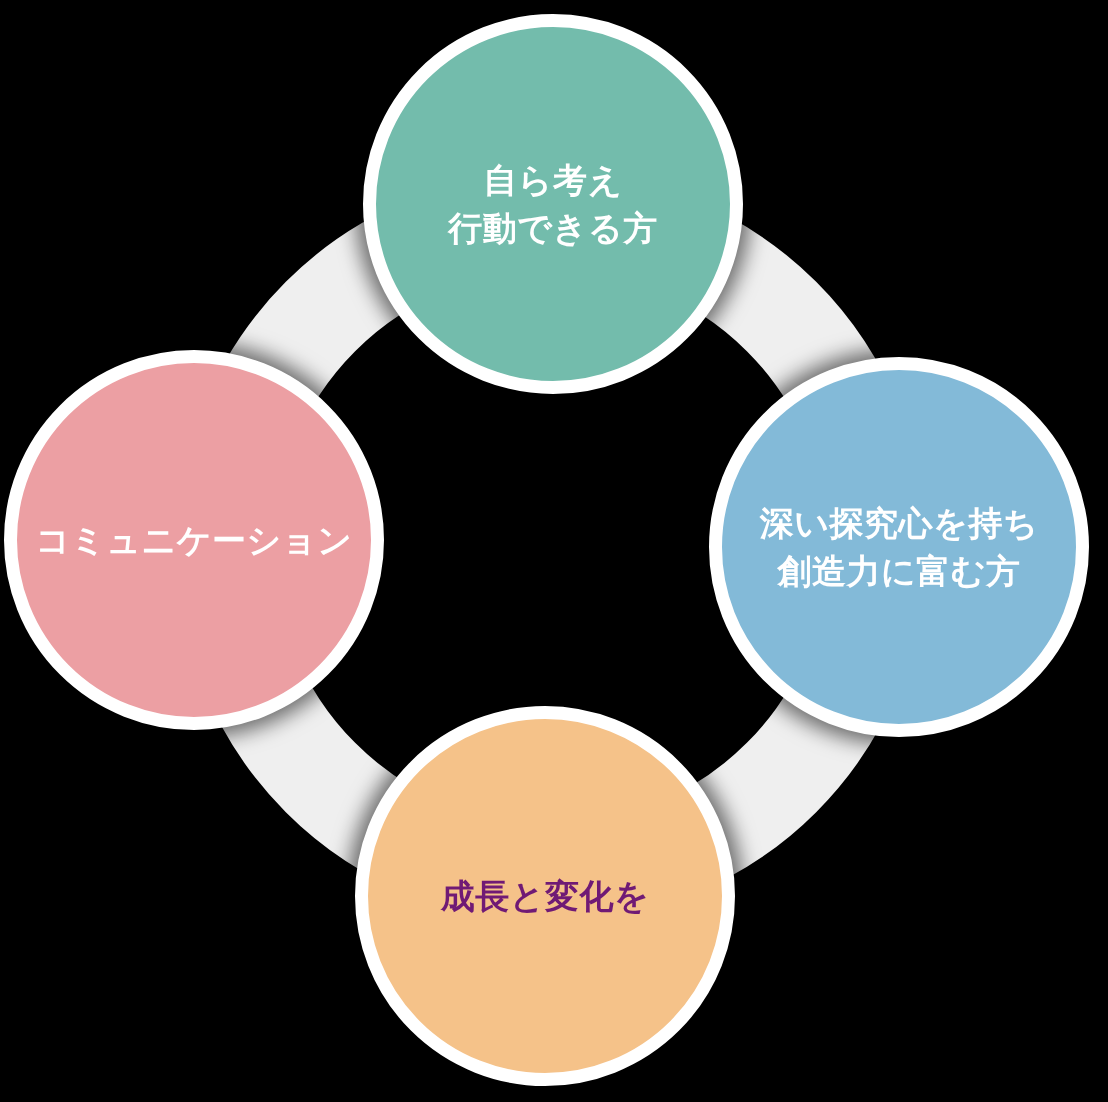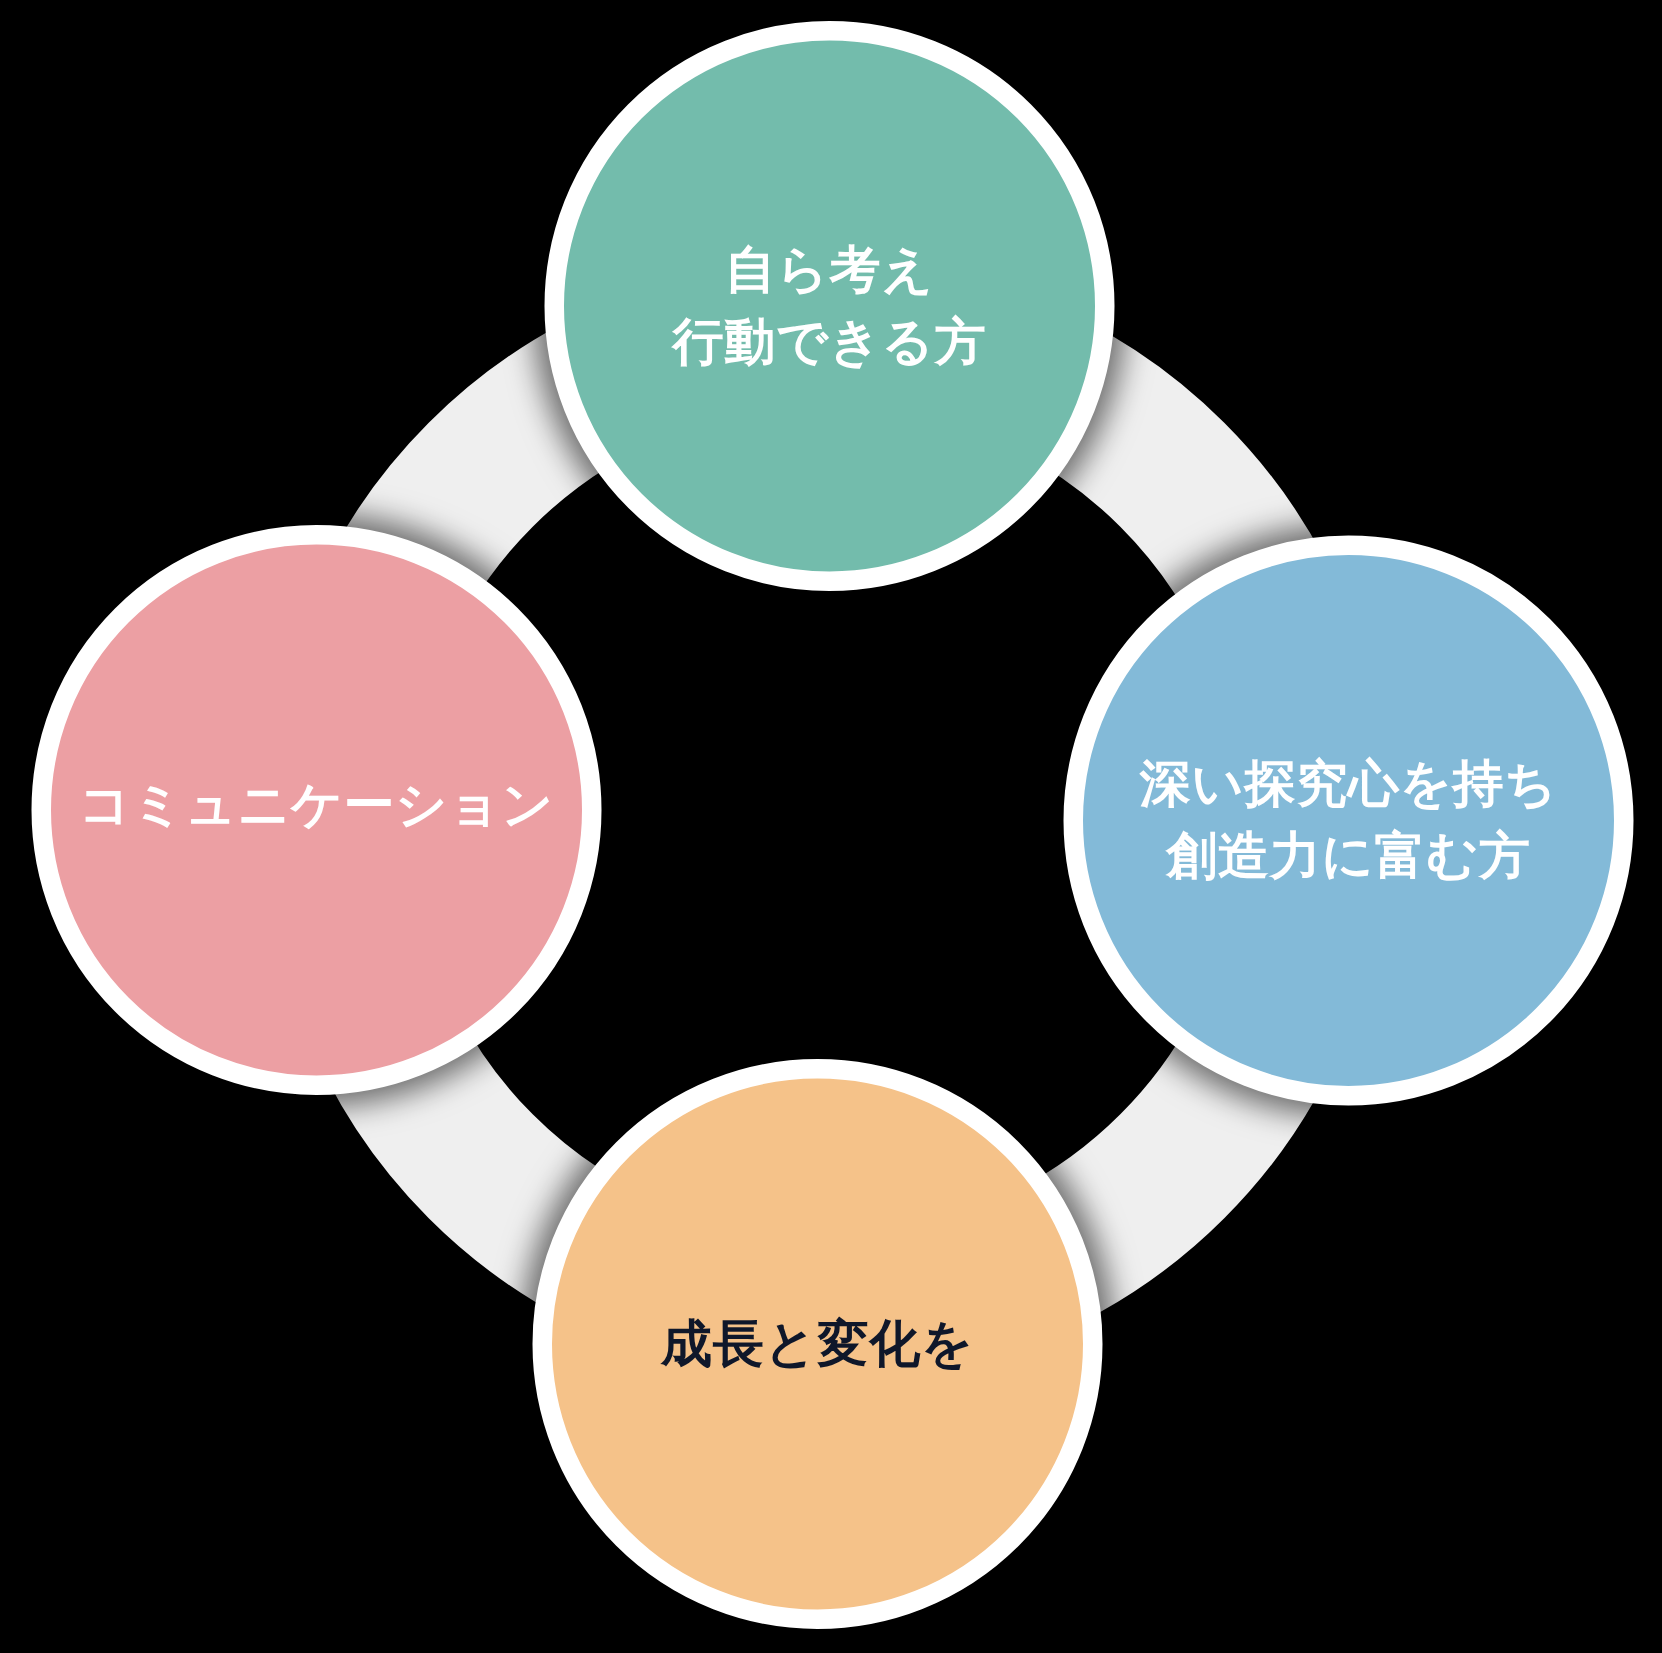--- a/index.html
+++ b/index.html
@@ -48,40 +48,40 @@
     display: block;
     white-space: nowrap;
     font-size: 34px;
     font-weight: 800;
     line-height: 48px;
     letter-spacing: 0.5px;
   }
   .pos-top    { left: 363px; top: 14px;  }
   .pos-right  { left: 709px; top: 357px; }
   .pos-bottom { left: 355px; top: 706px; }
-  .pos-left   { left: 21px;  top: 350px; font-family: Liberation Mono, monospace; }
+  .pos-left   { left: 4px;  top: 350px; }
 </style>
 </head>
 <body style="background: rgb(0, 0, 0);">
 
 <div class="diagram">
 
   <div class="ring" style="border-color: rgb(239, 239, 239);"></div>
 
   <div class="circle pos-top" style="background: rgb(115, 188, 172); border-color: rgb(255, 255, 255); color: rgb(255, 255, 255);">
     <span class="line">自ら考え</span>
     <span class="line">行動できる方</span>
   </div>
 
   <div class="circle pos-right" style="background: rgb(131, 186, 216); border-color: rgb(255, 255, 255); color: rgb(255, 255, 255);">
     <span class="line">深い探究心を持ち</span>
     <span class="line">創造力に富む方</span>
   </div>
 
-  <div class="circle pos-bottom" style="background: rgb(245, 194, 137); border-color: rgb(255, 255, 255); color: #0f172a;">
+  <div class="circle pos-bottom" style="background: rgb(245, 194, 137); border-color: rgb(255, 255, 255); color: #701a75;">
     <span class="line">成長と変化を</span>
   </div>
 
   <div class="circle pos-left" style="background: rgb(236, 159, 163); border-color: rgb(255, 255, 255); color: rgb(255, 255, 255);">
     <span class="line">コミュニケーション</span>
   </div>
 
 </div>
 
 </body></html>

